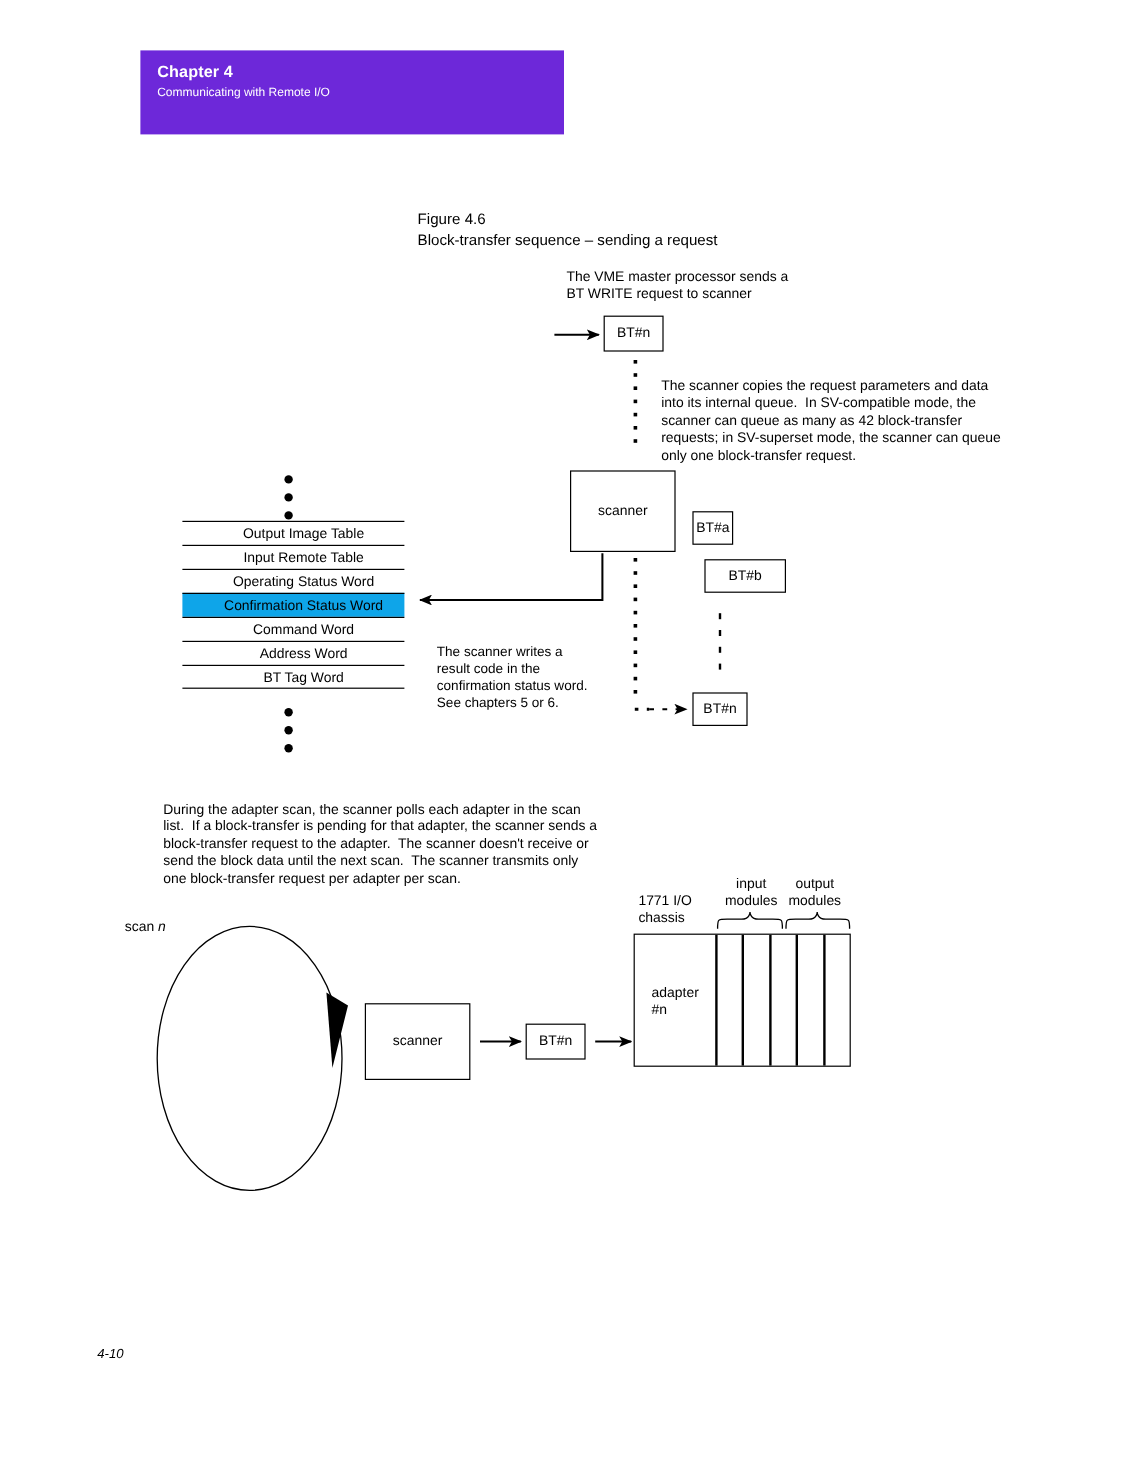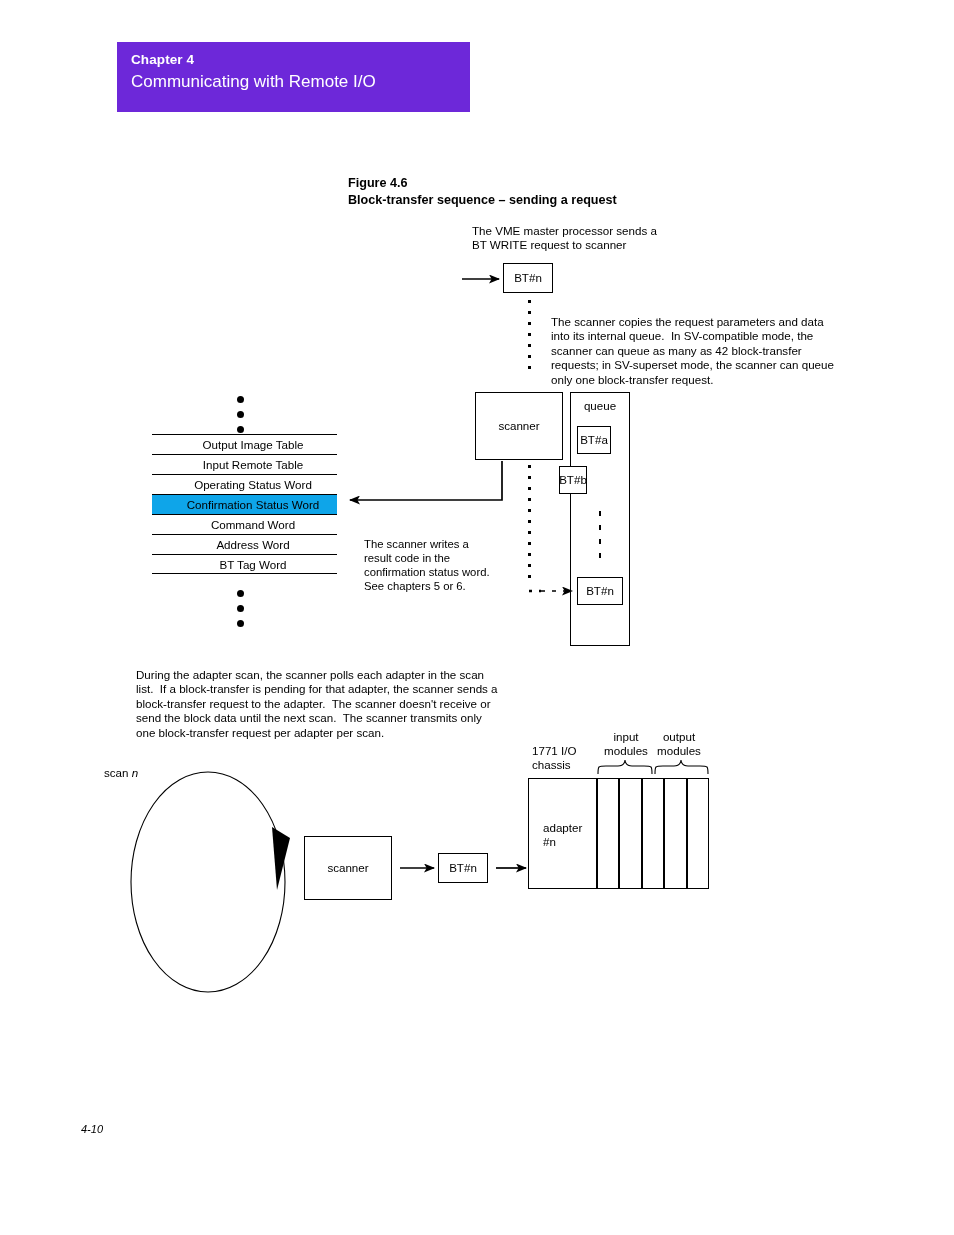--- a/index.html
+++ b/index.html
@@ -36,32 +36,32 @@
     top: 10px;
     font-size: 13.5px;
     font-weight: bold;
     letter-spacing: 0.1px;
     white-space: nowrap;
   }
   .chapter-band .ch-line2 {
     position: absolute;
     left: 14px;
     top: 30px;
-    font-size: 17px;
+    font-size: 10px;
     font-weight: normal;
     white-space: nowrap;
   }
 
   
   .fig-caption {
     position: absolute;
     left: 348px;
     top: 175px;
     font-size: 12.6px;
-    font-weight: bold;
+    font-weight: normal;
     line-height: 17px;
     white-space: nowrap;
   }
 
   
   .txt {
     position: absolute;
     font-size: 11.6px;
     line-height: 14.4px;
     color: #000;
@@ -249,25 +249,22 @@
       <i></i>
   </div>
 
   <div class="box" style="left:475px; top:392px; width:88px; height:68px;">scanner</div>
 
   <div class="txt small" style="left:364px; top:537px; width:150px; white-space:pre;">The scanner writes a
 result code in the
 confirmation status word.
 See chapters 5 or 6.</div>
 
-  <div class="box" style="left:570px; top:392px; width:60px; height:254px; align-items:flex-start; justify-content:center;">
-    <span style="margin-top:6px;">queue</span>
-  </div>
   <div class="box thin" style="left:577px; top:426px; width:34px; height:28px;">BT#a</div>
-  <div class="box thin" style="left:559px; top:466px; width:28px; height:28px;">BT#b</div>
+  <div class="box thin" style="left:587px; top:466px; width:68px; height:28px;">BT#b</div>
   <div class="vdash" style="left:599px; top:511px;">
     <i></i>
       <i></i>
       <i></i>
       <i></i>
   </div>
   <div class="box thin" style="left:577px; top:577px; width:46px; height:28px;">BT#n</div>
 
   <div class="txt" style="left:136px; top:668px; width:380px; white-space:pre;">During the adapter scan, the scanner polls each adapter in the scan
 list.  If a block-transfer is pending for that adapter, the scanner sends a

